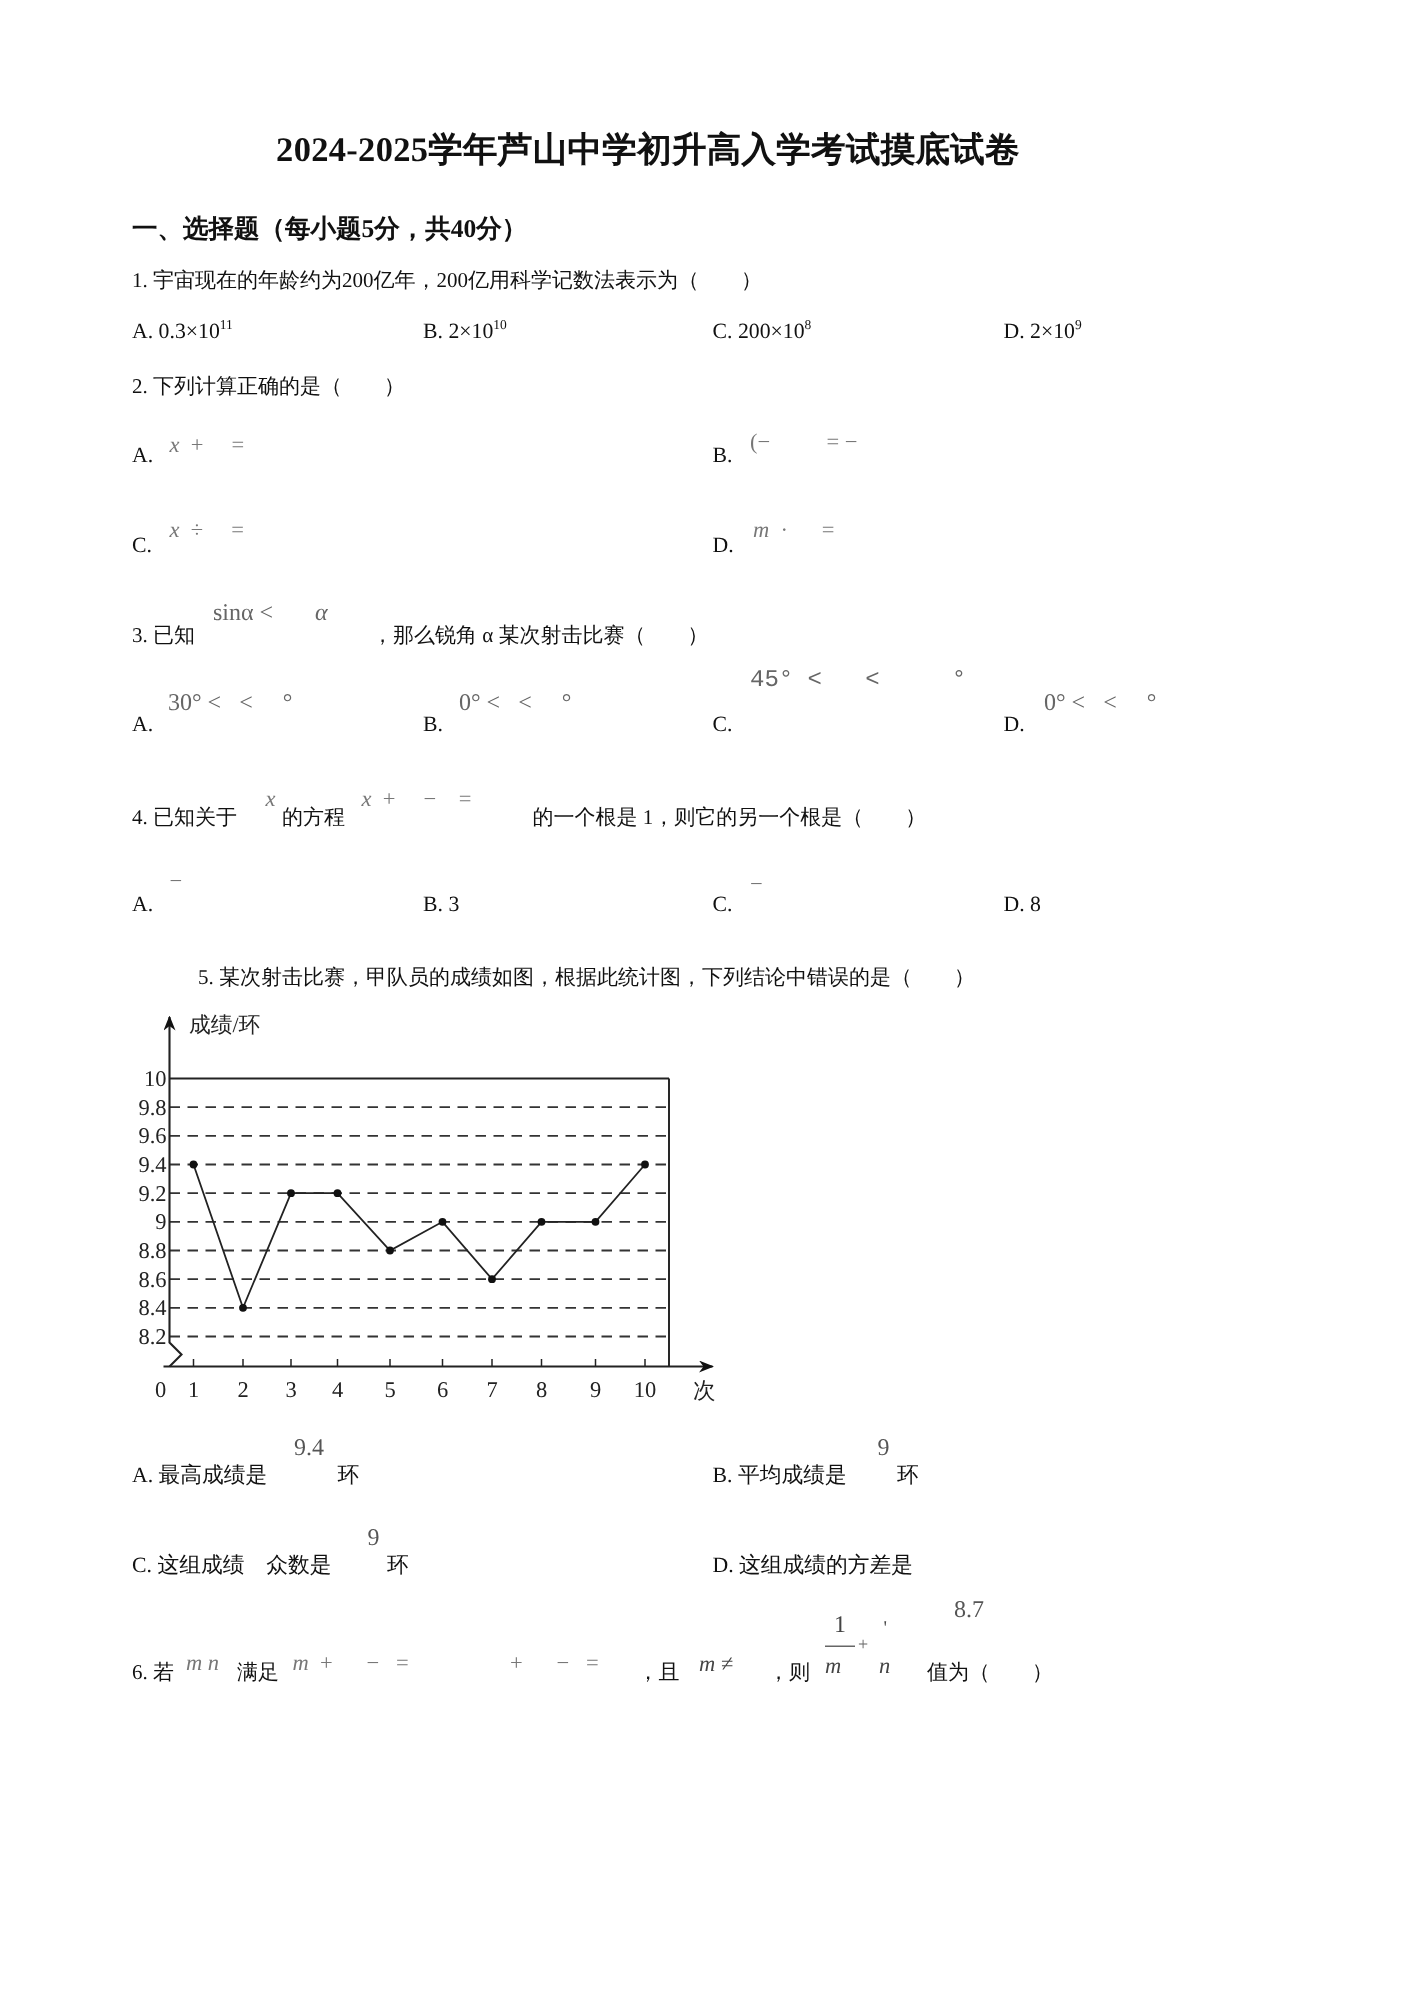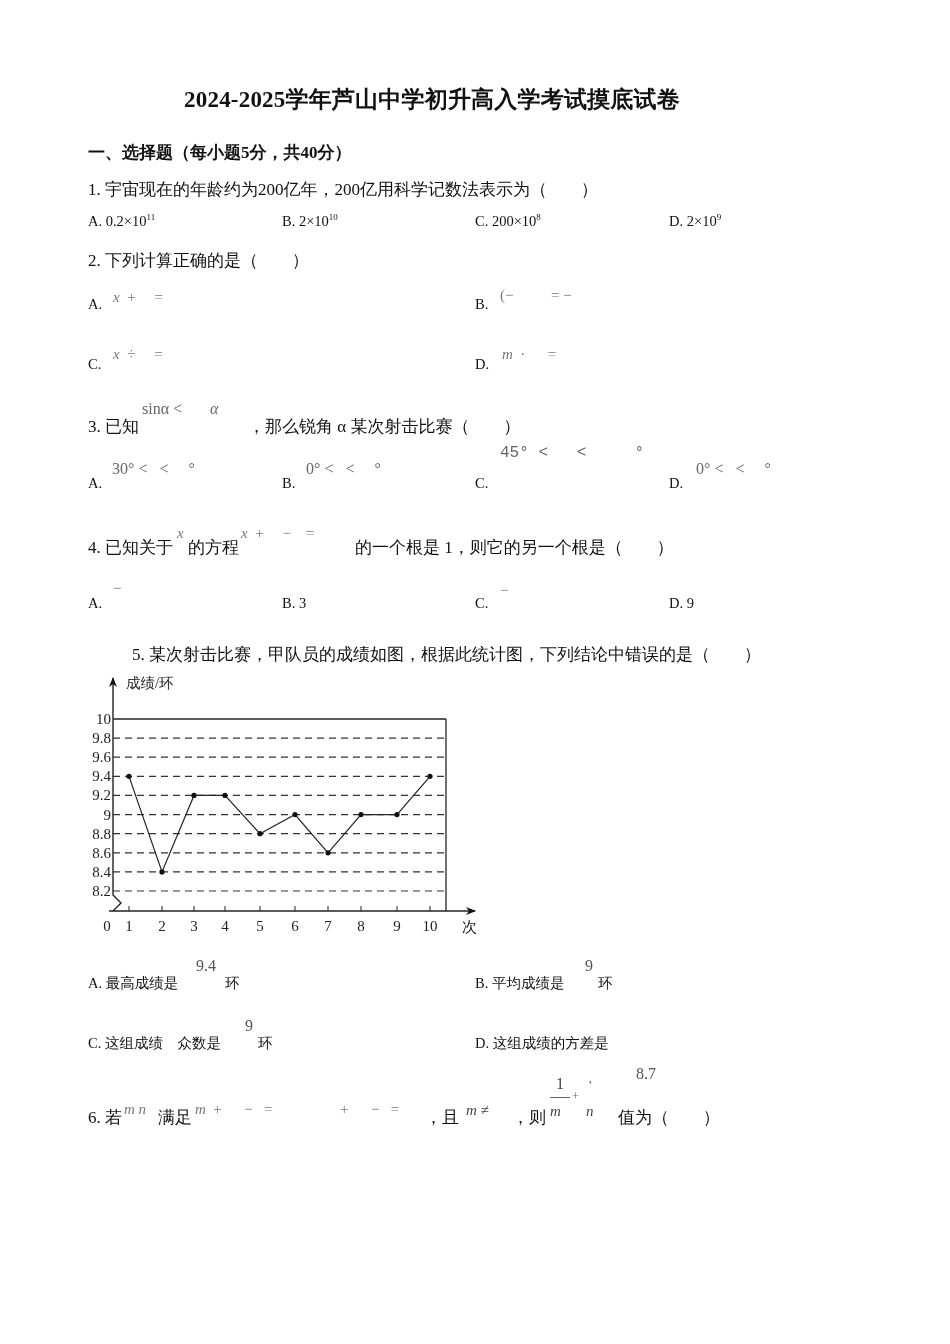--- a/index.html
+++ b/index.html
@@ -9,21 +9,21 @@
     color: #111;
   }
   .abs { position: absolute; white-space: nowrap; }
   .title {
     left: 0; width: 864px; top: 84px; text-align: center;
     font-size: 23px; font-weight: bold; letter-spacing: 0.2px;
   }
   .section {
     left: 88px; top: 141px; font-size: 17px; font-weight: bold;
   }
-  .q { font-size: 17px; }
+  .q { font-size: 14px; }
   .opt { font-size: 14.5px; }
   .math {
     font-family: "Liberation Serif", "DejaVu Serif", serif;
     color: #777; font-size: 15px;
   }
   .math i { font-style: italic; }
   .mathbig { font-size: 16px; color: #666; }
   sup { font-size: 9px; vertical-align: 6px; line-height: 0; }
   .chart-wrap { left: 80px; top: 668px; width: 420px; height: 280px; }
   svg text { font-family: "Liberation Serif", "DejaVu Serif", serif; }
@@ -33,21 +33,21 @@
 
 <div class="abs title">2024-2025学年芦山中学初升高入学考试摸底试卷</div>
 <div class="abs section">一、选择题（每小题5分，共40分）</div>
 
 <div class="abs q" style="left:88px; top:178px;">
   <span>1.</span>
   <span>宇宙现在的年龄约为200亿年，200亿用科学记数法表示为（　　）</span>
 </div>
 <div class="abs opt" style="left:88px; top:213px;">
   <span>A.</span>
-  <span>0.2×10</span><sup>11</sup>
+  <span>0.3×10</span><sup>11</sup>
 </div>
 <div class="abs opt" style="left:282px; top:213px;">
   <span>B.</span>
   <span>2×10</span><sup>10</sup>
 </div>
 <div class="abs opt" style="left:475px; top:213px;">
   <span>C.</span>
   <span>200×10</span><sup>8</sup>
 </div>
 <div class="abs opt" style="left:669px; top:213px;">
@@ -119,21 +119,21 @@
 <div class="abs math" style="left:241px; top:525px;">
   <i>x</i>&nbsp;&nbsp;<span>+</span>&nbsp;&nbsp;&nbsp;&nbsp;&nbsp;<span>−</span>&nbsp;&nbsp;&nbsp;&nbsp;<span>=</span>
 </div>
 <div class="abs q" style="left:355px; top:536px;">的一个根是 1，则它的另一个根是（　　）</div>
 
 <div class="abs opt" style="left:88px; top:595px;"><span>A.</span></div>
 <div class="abs math" style="left:113px; top:580px;">−</div>
 <div class="abs opt" style="left:282px; top:595px;">B. 3</div>
 <div class="abs opt" style="left:475px; top:595px;"><span>C.</span></div>
 <div class="abs math" style="left:500px; top:582px;">−</div>
-<div class="abs opt" style="left:669px; top:595px;">D. 9</div>
+<div class="abs opt" style="left:669px; top:595px;">D. 8</div>
 
 <div class="abs q" style="left:88px; top:643px;margin-left:44px;">
   <span>5.</span>
   <span>某次射击比赛，甲队员的成绩如图，根据此统计图，下列结论中错误的是（　　）</span>
 </div>
 
 <div class="abs chart-wrap">
   <svg id="chart-svg" width="420" height="280" viewBox="0 0 420 280" xmlns="http://www.w3.org/2000/svg">
     <defs>
       <marker id="arrow" markerWidth="10" markerHeight="8" refX="9" refY="4" orient="auto" markerUnits="userSpaceOnUse">

